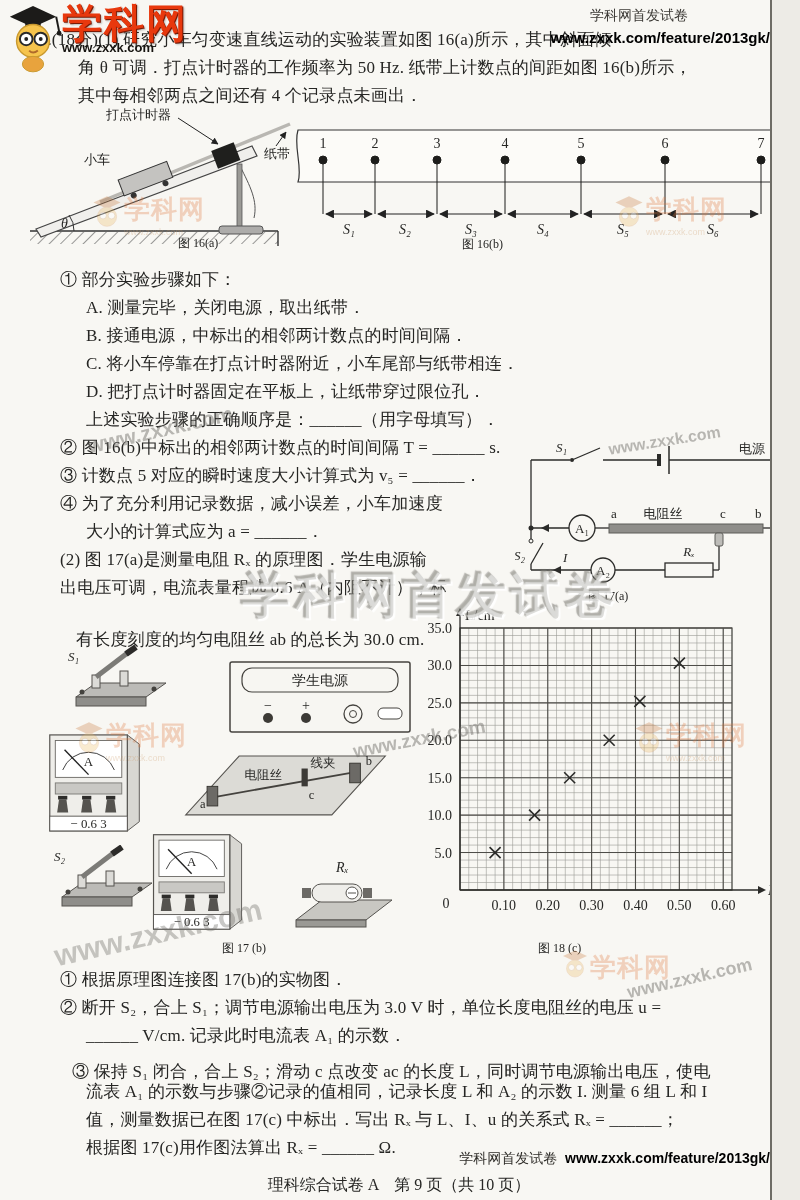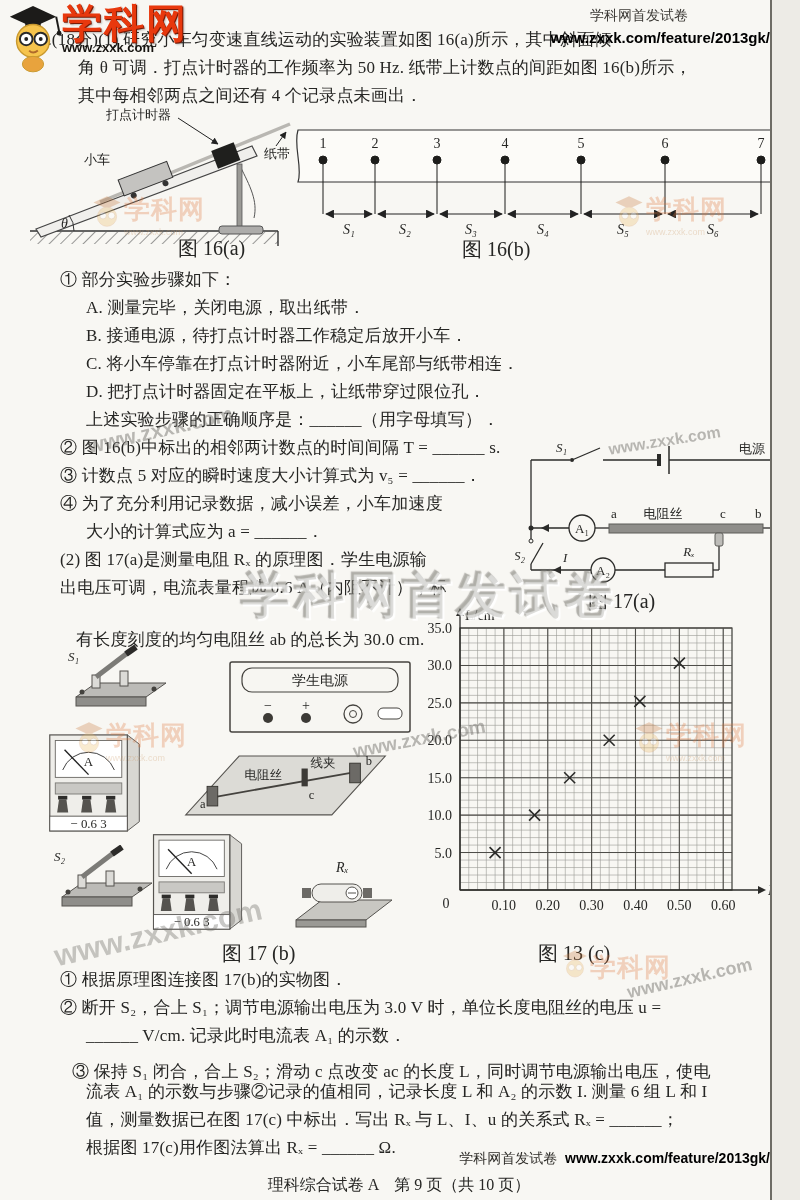--- a/index.html
+++ b/index.html
@@ -4,21 +4,21 @@
 <style>
   html,body{margin:0;padding:0;}
   body{
     width:800px;height:1200px;position:relative;overflow:hidden;
     background:#f8f7f3;
     font-family:"Liberation Serif","DejaVu Serif",serif;
     color:#262624;
   }
   .abs{position:absolute;}
   .txt{font-size:17px;white-space:nowrap;letter-spacing:0.2px;}
-  .cap{font-size:20px;white-space:nowrap;}
+  .cap{font-size:12px;white-space:nowrap;}
   .it{font-style:italic;}
   svg text{font-family:"Liberation Serif","DejaVu Serif",serif;fill:#262624;font-size:14px;}
   svg .lbl{font-size:13px;}
   svg .it{font-style:italic;}
 
   
   #brand-logo{left:4px;top:2px;display:flex;align-items:flex-start;z-index:30;}
   #brand-logo .zi{
     font-size:40px;font-weight:900;color:#e8380d;line-height:1.05;
     text-shadow:1px 1px 0 #7a1a05,2px 2px 2px rgba(0,0,0,0.25);
@@ -168,21 +168,21 @@
     <text x="183" y="112">S₃</text>
     <text x="255" y="112">S₄</text>
     <text x="335" y="112">S₅</text>
     <text x="425" y="112">S₆</text>
   </g>
 </svg>
 <div class="abs cap" style="left:462px;top:236px;">图 16(b)</div>
 
 <div class="abs txt" style="left:60px;top:268px;">① 部分实验步骤如下：</div>
 <div class="abs txt" style="left:86px;top:296px;">A. 测量完毕，关闭电源，取出纸带．</div>
-<div class="abs txt" style="left:86px;top:324px;">B. 接通电源，待打点计时器工作稳定后放开小车．</div>
+<div class="abs txt" style="left:86px;top:324px;">B. 接通电源，中标出的相邻两计数点的时间间隔．</div>
 <div class="abs txt" style="left:86px;top:352px;">C. 将小车停靠在打点计时器附近，小车尾部与纸带相连．</div>
 <div class="abs txt" style="left:86px;top:380px;">D. 把打点计时器固定在平板上，让纸带穿过限位孔．</div>
 <div class="abs txt" style="left:86px;top:408px;">上述实验步骤的正确顺序是：______（用字母填写）．</div>
 <div class="abs txt" style="left:60px;top:436px;">② 图 16(b)中标出的相邻两计数点的时间间隔 T = ______ s.</div>
 <div class="abs txt" style="left:60px;top:464px;">③ 计数点 5 对应的瞬时速度大小计算式为 v₅ = ______．</div>
 <div class="abs txt" style="left:60px;top:492px;">④ 为了充分利用记录数据，减小误差，小车加速度</div>
 <div class="abs txt" style="left:86px;top:520px;">大小的计算式应为 a = ______．</div>
 <div class="abs txt" style="left:60px;top:548px;">(2) 图 17(a)是测量电阻 Rₓ 的原理图．学生电源输</div>
 <div class="abs txt" style="left:60px;top:576px;">出电压可调，电流表量程选 0.6 A（内阻不计），标</div>
 <div class="abs txt" style="left:60px;top:628px;margin-left:16px;">有长度刻度的均匀电阻丝 ab 的总长为 30.0 cm.</div>
@@ -460,21 +460,21 @@
       <line x1="156.17741935483872" y1="172.21428571428572" x2="167.17741935483872" y2="183.21428571428572"></line>
       <line x1="156.17741935483872" y1="183.21428571428572" x2="167.17741935483872" y2="172.21428571428572"></line>
       <line x1="195.66129032258067" y1="134.7857142857143" x2="206.66129032258067" y2="145.7857142857143"></line>
       <line x1="195.66129032258067" y1="145.7857142857143" x2="206.66129032258067" y2="134.7857142857143"></line>
       <line x1="226.3709677419355" y1="95.86000000000001" x2="237.3709677419355" y2="106.86000000000001"></line>
       <line x1="226.3709677419355" y1="106.86000000000001" x2="237.3709677419355" y2="95.86000000000001"></line>
       <line x1="265.85483870967744" y1="57.68285714285713" x2="276.85483870967744" y2="68.68285714285713"></line>
       <line x1="265.85483870967744" y1="68.68285714285713" x2="276.85483870967744" y2="57.68285714285713"></line>
     </g>
   </svg>
-<div class="abs cap" style="left:538px;top:940px;">图 13 (c)</div>
+<div class="abs cap" style="left:538px;top:940px;">图 18 (c)</div>
 
 <div class="abs txt" style="left:60px;top:968px;">① 根据原理图连接图 17(b)的实物图．</div>
 <div class="abs txt" style="left:60px;top:996px;">② 断开 S₂，合上 S₁；调节电源输出电压为 3.0 V 时，单位长度电阻丝的电压 u =</div>
 <div class="abs txt" style="left:86px;top:1024px;">______ V/cm. 记录此时电流表 A₁ 的示数．</div>
 <div class="abs txt" style="left:72px;top:1052px;margin-top:8px;">③ 保持 S₁ 闭合，合上 S₂；滑动 c 点改变 ac 的长度 L，同时调节电源输出电压，使电</div>
 <div class="abs txt" style="left:86px;top:1080px;">流表 A₁ 的示数与步骤②记录的值相同，记录长度 L 和 A₂ 的示数 I. 测量 6 组 L 和 I</div>
 <div class="abs txt" style="left:86px;top:1108px;">值，测量数据已在图 17(c) 中标出．写出 Rₓ 与 L、I、u 的关系式 Rₓ = ______；</div>
 <div class="abs txt" style="left:86px;top:1136px;">根据图 17(c)用作图法算出 Rₓ = ______ Ω.</div>
 
 <div class="abs" id="footer-line1">

